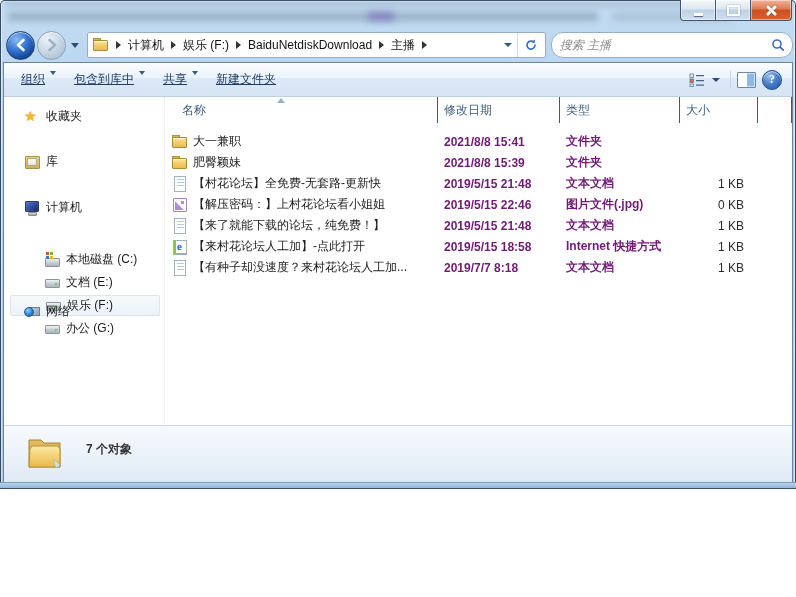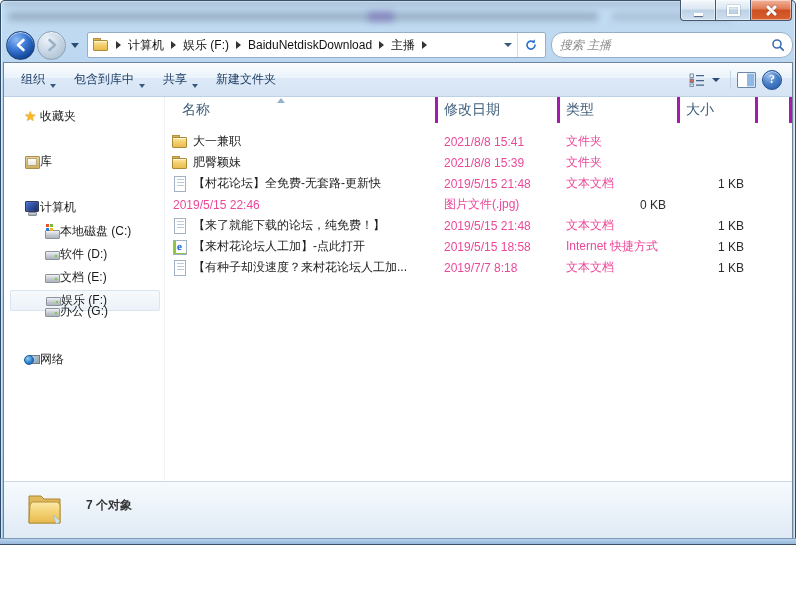--- a/index.html
+++ b/index.html
@@ -1,17 +1,17 @@
 <!DOCTYPE html>
 <html><head>
 <meta charset="utf-8">
 <style>
   html,body{margin:0;padding:0;}
   body{width:796px;height:597px;position:relative;font-family:"Liberation Sans",sans-serif;overflow:hidden;}
-  .window{position:absolute;inset:0;width:796px;height:545px;
+  .window{position:absolute;inset:0;width:796px;height:489px;
     background:linear-gradient(180deg,#c2dcf2 0%,#b2d0ec 30%,#a3c4e4 100%);
     box-shadow:inset 0 0 0 1px #2e4a66, inset 0 0 0 2px rgba(255,255,255,.55);
     border-radius:5px 5px 0 0;overflow:hidden;}
   
   .titlebar{position:absolute;left:0;top:0;right:0;height:28px;}
   .blur-blob{position:absolute;filter:blur(3px);border-radius:3px;}
   .bb1{left:4px;top:0;width:788px;height:6px;background:rgba(108,124,146,.30);}
   .bb2{left:8px;top:12px;width:590px;height:9px;background:rgba(96,112,134,.38);}
   .bb3{left:612px;top:12px;width:120px;height:9px;background:rgba(128,144,166,.30);}
   .bb4{left:368px;top:11px;width:26px;height:11px;background:rgba(110,90,180,.45);}
@@ -49,61 +49,61 @@
     display:flex;align-items:center;}
   .searchbox input{flex:1;border:none;outline:none;font-family:"Liberation Sans",sans-serif;font-size:12px;padding:0 0 0 8px;background:transparent;color:#222;}
   .searchbox input::placeholder{font-style:italic;color:#8b8b8b;}
   .search-mag{margin-right:7px;}
   
   .client{position:absolute;left:3px;right:3px;top:62px;bottom:6px;border:1px solid #71839b;background:#fff;
     display:flex;flex-direction:column;}
   
   .toolbar{height:33px;flex:0 0 33px;background:linear-gradient(180deg,#fbfdfe 0%,#eaf3fb 45%,#dde9f7 46%,#d6e4f4 100%);
     border-bottom:1px solid #bdd1e6;display:flex;align-items:center;}
-  .tb-btn{display:flex;align-items:flex-end;gap:5px;padding:5px 9px;font-size:12px;color:#1e3c64;cursor:default;white-space:nowrap;}
+  .tb-btn{display:flex;align-items:flex-start;gap:5px;padding:5px 9px;font-size:12px;color:#1e3c64;cursor:default;white-space:nowrap;text-decoration:underline;}
   .tb-btn:first-of-type{margin-left:8px;}
   .tb-btn.has-dd::after{content:'';width:0;height:0;border-left:3.5px solid transparent;border-right:3.5px solid transparent;border-top:4px solid #3a5a80;}
   .tb-right{margin-left:auto;display:flex;align-items:center;gap:6px;margin-right:10px;}
   .views-btn{display:flex;align-items:center;gap:6px;padding:3px 4px;}
   .views-tri{width:0;height:0;border-left:4px solid transparent;border-right:4px solid transparent;border-top:4px solid #2b4d75;}
   .tb-divider{width:1px;height:18px;background:#c5d6e7;}
   .preview-btn{width:17px;height:14px;border:1px solid #6b87a8;border-radius:1px;
     background:linear-gradient(90deg,#ffffff 0 55%,#8db9e4 55% 100%);box-shadow:inset 0 0 0 1px rgba(255,255,255,.6);}
   .help-btn{width:18px;height:18px;border-radius:50%;border:1px solid #1c4c8e;
     background:radial-gradient(circle at 35% 28%,#9cc0ec 0%,#4a80c8 45%,#1d55a4 100%);
     display:flex;align-items:center;justify-content:center;box-shadow:inset 0 1px 1px rgba(255,255,255,.7);}
   .help-btn::after{content:'?';color:#fff;font-size:12px;font-weight:bold;font-family:"Liberation Serif",serif;}
   
   .main{flex:1;position:relative;background:#fff;overflow:hidden;}
   .sidebar{position:absolute;left:0;top:0;bottom:0;width:160px;background:#fff;border-right:1px solid #f0f4f8;}
-  .side-item{position:absolute;left:6px;width:150px;height:21px;display:flex;align-items:center;gap:0;
+  .side-item{position:absolute;left:6px;width:150px;height:21px;display:flex;align-items:center;gap:6px;
     padding-left:14px;box-sizing:border-box;font-size:12px;color:#1a1a1a;cursor:default;white-space:nowrap;}
-  .side-item.indent{padding-left:34px;}
+  .side-item.indent{padding-left:34px;margin-top:28px;}
   .side-item.selected{background:linear-gradient(180deg,#f7fafc,#ebf2f9);border:1px solid #d9e5f0;border-radius:2px;}
   .side-item:nth-of-type(1){top:9px;}
   .side-item:nth-of-type(2){top:54px;}
   .side-item:nth-of-type(3){top:100px;}
   .side-item:nth-of-type(4){top:124px;}
   .side-item:nth-of-type(5){top:147px;}
   .side-item:nth-of-type(6){top:170px;}
   .side-item:nth-of-type(7){top:193px;}
   .side-item:nth-of-type(8){top:204px;}
   .side-item:nth-of-type(9){top:252px;}
   
   .filepane{position:absolute;left:163px;right:0;top:0;bottom:0;}
   .cols{display:grid;grid-template-columns:271px 122px 120px 78px 1fr;height:26px;position:relative;}
-  .colh{display:flex;align-items:center;font-size:14px;color:#41607e;border-right:3px solid #a21caf;
+  .colh{display:flex;align-items:center;font-size:12px;color:#41607e;border-right:1px solid #a21caf;
     padding-left:6px;box-sizing:border-box;cursor:default;}
   .colh.c1{padding-left:15px;position:relative;}
   .sort-asc{position:absolute;left:110px;top:1px;width:0;height:0;border-left:4px solid transparent;border-right:4px solid transparent;border-bottom:5px solid #93b2cc;}
   .rows{margin-top:8px;}
   .row{display:grid;grid-template-columns:271px 122px 120px 78px;height:21px;align-items:center;font-size:12px;color:#1c1c1c;cursor:default;}
   .cell{white-space:nowrap;overflow:hidden;}
   .c-name{display:flex;align-items:center;gap:5px;padding-left:5px;}
-  .c-date,.c-type{color:#ec4899;padding-left:6px;}
+  .c-date,.c-type{color:#701a75;padding-left:6px;font-weight:bold;}
   .c-size{text-align:right;padding-right:14px;color:#2a2a2a;}
   
   .detailspane{flex:0 0 56px;border-top:1px solid #ccd9e8;background:linear-gradient(180deg,#f6fafd 0%,#e9f1f9 60%,#dfeaf5 100%);
     position:relative;font-weight:bold;}
   .details-text{position:absolute;left:82px;top:15px;font-size:12px;color:#333;}
   .big-folder{position:absolute;left:20px;top:6px;}
   
   .frame-bottom{position:absolute;left:0;right:0;bottom:0;height:6px;
     background:linear-gradient(180deg,#b7d3ee,#8fb2d6);border-top:1px solid #7e99b5;box-shadow:inset 0 -1px 0 #3c5068;}
   
@@ -270,24 +270,20 @@
           <div class="side-item">
             <span class="ic computer-icon"></span>
             <span>计算机</span>
           </div>
 
           <div class="side-item indent">
             <span class="ic system-drive-icon"></span>
             <span>本地磁盘 (C:)</span>
           </div>
 
-          <div class="side-item indent">
-            <span class="ic drive-icon"></span>
-            <span>软件 (D:)</span>
-          </div>
 
           <div class="side-item indent">
             <span class="ic drive-icon"></span>
             <span>文档 (E:)</span>
           </div>
 
           <div class="side-item indent selected">
             <span class="ic drive-icon"></span>
             <span>娱乐 (F:)</span>
           </div>
@@ -347,20 +343,24 @@
               <div class="cell c-name">
                 <span class="ic text-file-icon"></span>
                 <span>【村花论坛】全免费-无套路-更新快</span>
               </div>
               <div class="cell c-date">2019/5/15 21:48</div>
               <div class="cell c-type">文本文档</div>
               <div class="cell c-size">1 KB</div>
             </div>
 
             <div class="row">
+              <div class="cell c-name">
+                <span class="ic image-file-icon"></span>
+                <span>【解压密码：】上村花论坛看小姐姐</span>
+              </div>
               <div class="cell c-date">2019/5/15 22:46</div>
               <div class="cell c-type">图片文件(.jpg)</div>
               <div class="cell c-size">0 KB</div>
             </div>
 
             <div class="row">
               <div class="cell c-name">
                 <span class="ic text-file-icon"></span>
                 <span>【来了就能下载的论坛，纯免费！】</span>
               </div>

